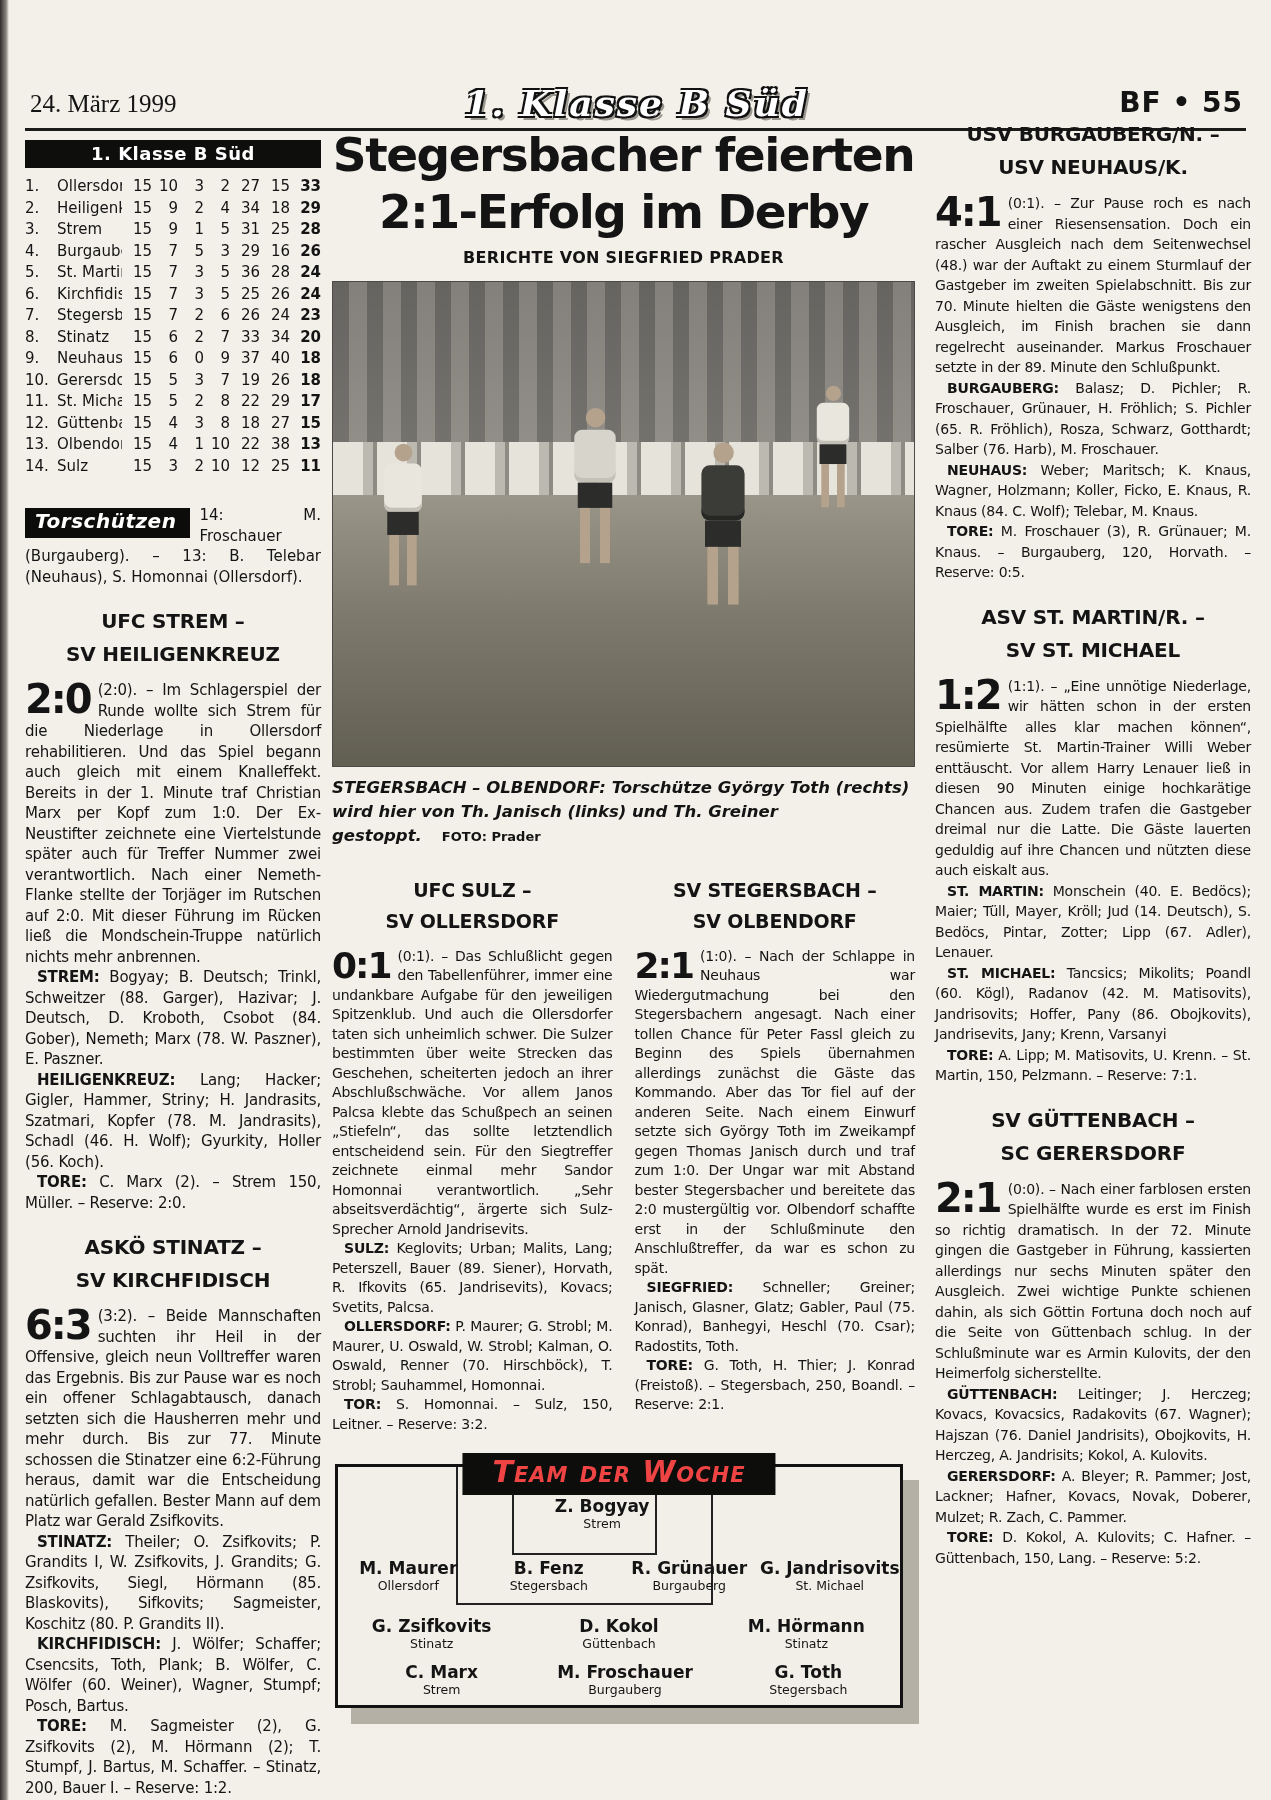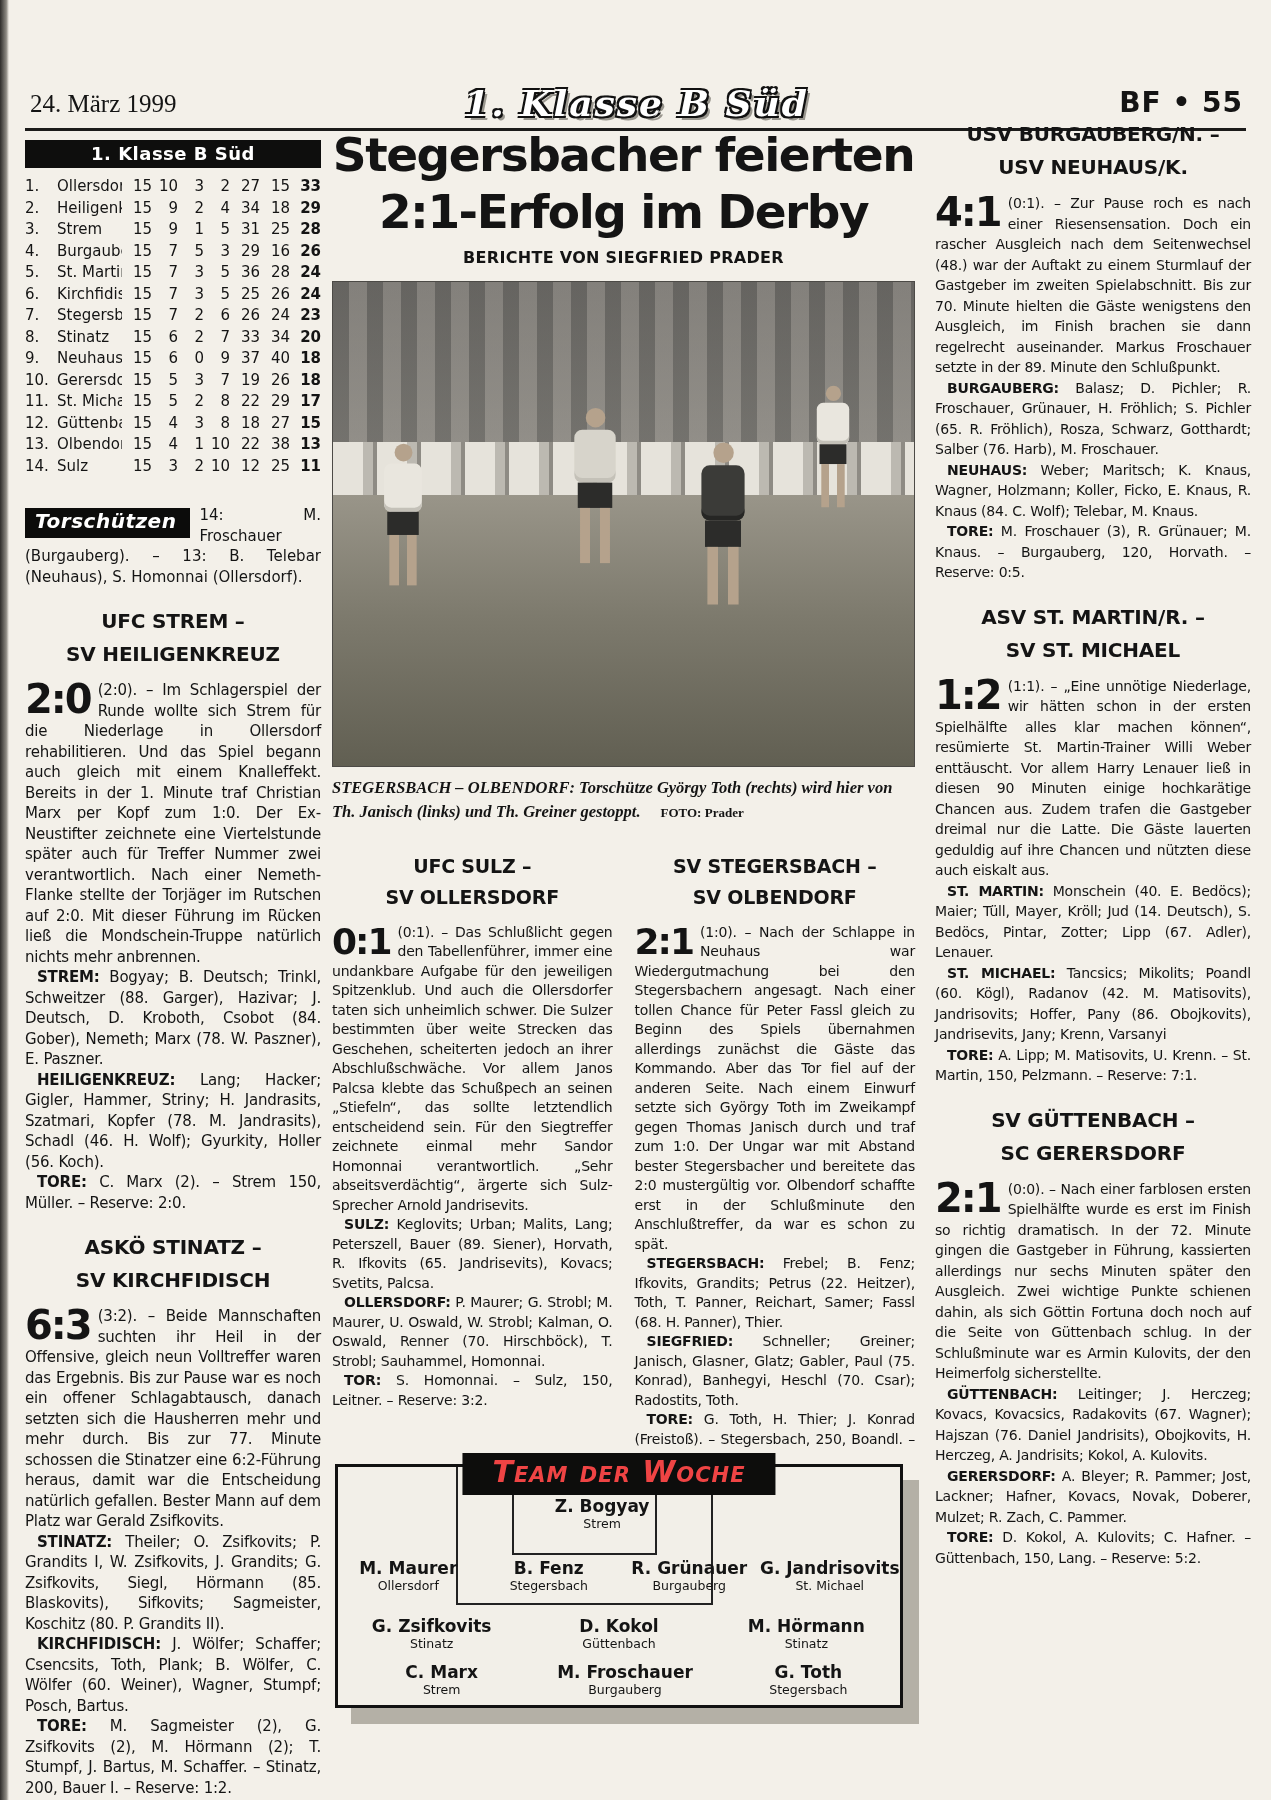--- a/index.html
+++ b/index.html
@@ -64,21 +64,21 @@
   .ph-grass{position:absolute;top:44%;left:0;right:0;bottom:0;
         background:linear-gradient(180deg,#999589 0,#7d7a6d 45%,#615f52 100%);}
   .pl{position:absolute;}
   .pl .head{width:17px;height:17px;border-radius:50%;background:#b5a28c;margin:0 auto;}
   .pl .torso{width:36px;height:46px;background:#e9e6de;border-radius:7px;margin:2px auto 0;box-shadow:inset 0 -4px 0 #c4c1b8;}
   .pl .shorts{width:30px;height:22px;background:#2c2c2a;margin:0 auto;}
   .pl .legs{width:26px;height:48px;margin:0 auto;
         background:linear-gradient(90deg,#b5a28c 0 9px,transparent 9px 17px,#b5a28c 17px 26px);}
   .pl.dark .torso{background:#3b3b38;box-shadow:inset 0 -4px 0 #262624;}
   .pl.mid .torso{background:#d7d4cb;}
-  .caption{display:flow-root;margin-top:9px;font-style:italic;font-weight:bold;font-size:16.5px;line-height:24px;text-align:left;font-family:Liberation Serif, serif;}
+  .caption{display:flow-root;margin-top:9px;font-style:italic;font-weight:bold;font-size:16.5px;line-height:24px;text-align:left;}
   .credit{font-style:normal;font-weight:bold;font-size:13px;margin-left:20px;}
   .subcols{display:flex;gap:22px;margin-top:12px;}
   .subcol{width:281px;}
   .subcol .match-title{font-size:19px;}
   .subcol .score-big{font-size:36px;line-height:31px;}
 
   
   .team-week{position:absolute;left:3px;top:1352px;width:568px;height:250px;}
   .tw-box{position:absolute;left:0;top:6px;right:0;bottom:0;border:3px solid #111;
         background:#f2efe8;box-shadow:16px 16px 0 #b4b0a6;}
@@ -352,21 +352,20 @@
           <p class="body-p roster"><b>TOR:</b><span> S. Homonnai. – Sulz, 150, Leitner. – Reserve: 3:2.</span></p>
         </div>
       </div>
       <div class="subcol">
         <div class="match">
           <h3 class="match-title">
             <span class="mt-line">SV STEGERSBACH –</span>
             <span class="mt-line">SV OLBENDORF</span>
           </h3>
           <p class="body-p"><span class="score-big">2:1</span><span>(1:0). – Nach der Schlappe in Neuhaus war Wiedergutmachung bei den Stegersbachern angesagt. Nach einer tollen Chance für Peter Fassl gleich zu Beginn des Spiels übernahmen allerdings zunächst die Gäste das Kommando. Aber das Tor fiel auf der anderen Seite. Nach einem Einwurf setzte sich György Toth im Zweikampf gegen Thomas Janisch durch und traf zum 1:0. Der Ungar war mit Abstand bester Stegersbacher und bereitete das 2:0 mustergültig vor. Olbendorf schaffte erst in der Schlußminute den Anschlußtreffer, da war es schon zu spät.</span></p>
-          <p class="body-p roster"><b>STEGERSBACH:</b><span> Frebel; B. Fenz; Ifkovits, Grandits; Petrus (22. Heitzer), Toth, T. Panner, Reichart, Samer; Fassl (68. H. Panner), Thier.</span></p>
           <p class="body-p roster"><b>SIEGFRIED:</b><span> Schneller; Greiner; Janisch, Glasner, Glatz; Gabler, Paul (75. Konrad), Banhegyi, Heschl (70. Csar); Radostits, Toth.</span></p>
           <p class="body-p roster"><b>TORE:</b><span> G. Toth, H. Thier; J. Konrad (Freistoß). – Stegersbach, 250, Boandl. – Reserve: 2:1.</span></p>
         </div>
       </div>
     </div>
 
     <div class="team-week">
       <div class="tw-box">
         <div class="tw-penalty"></div>
         <div class="tw-goal"></div>

